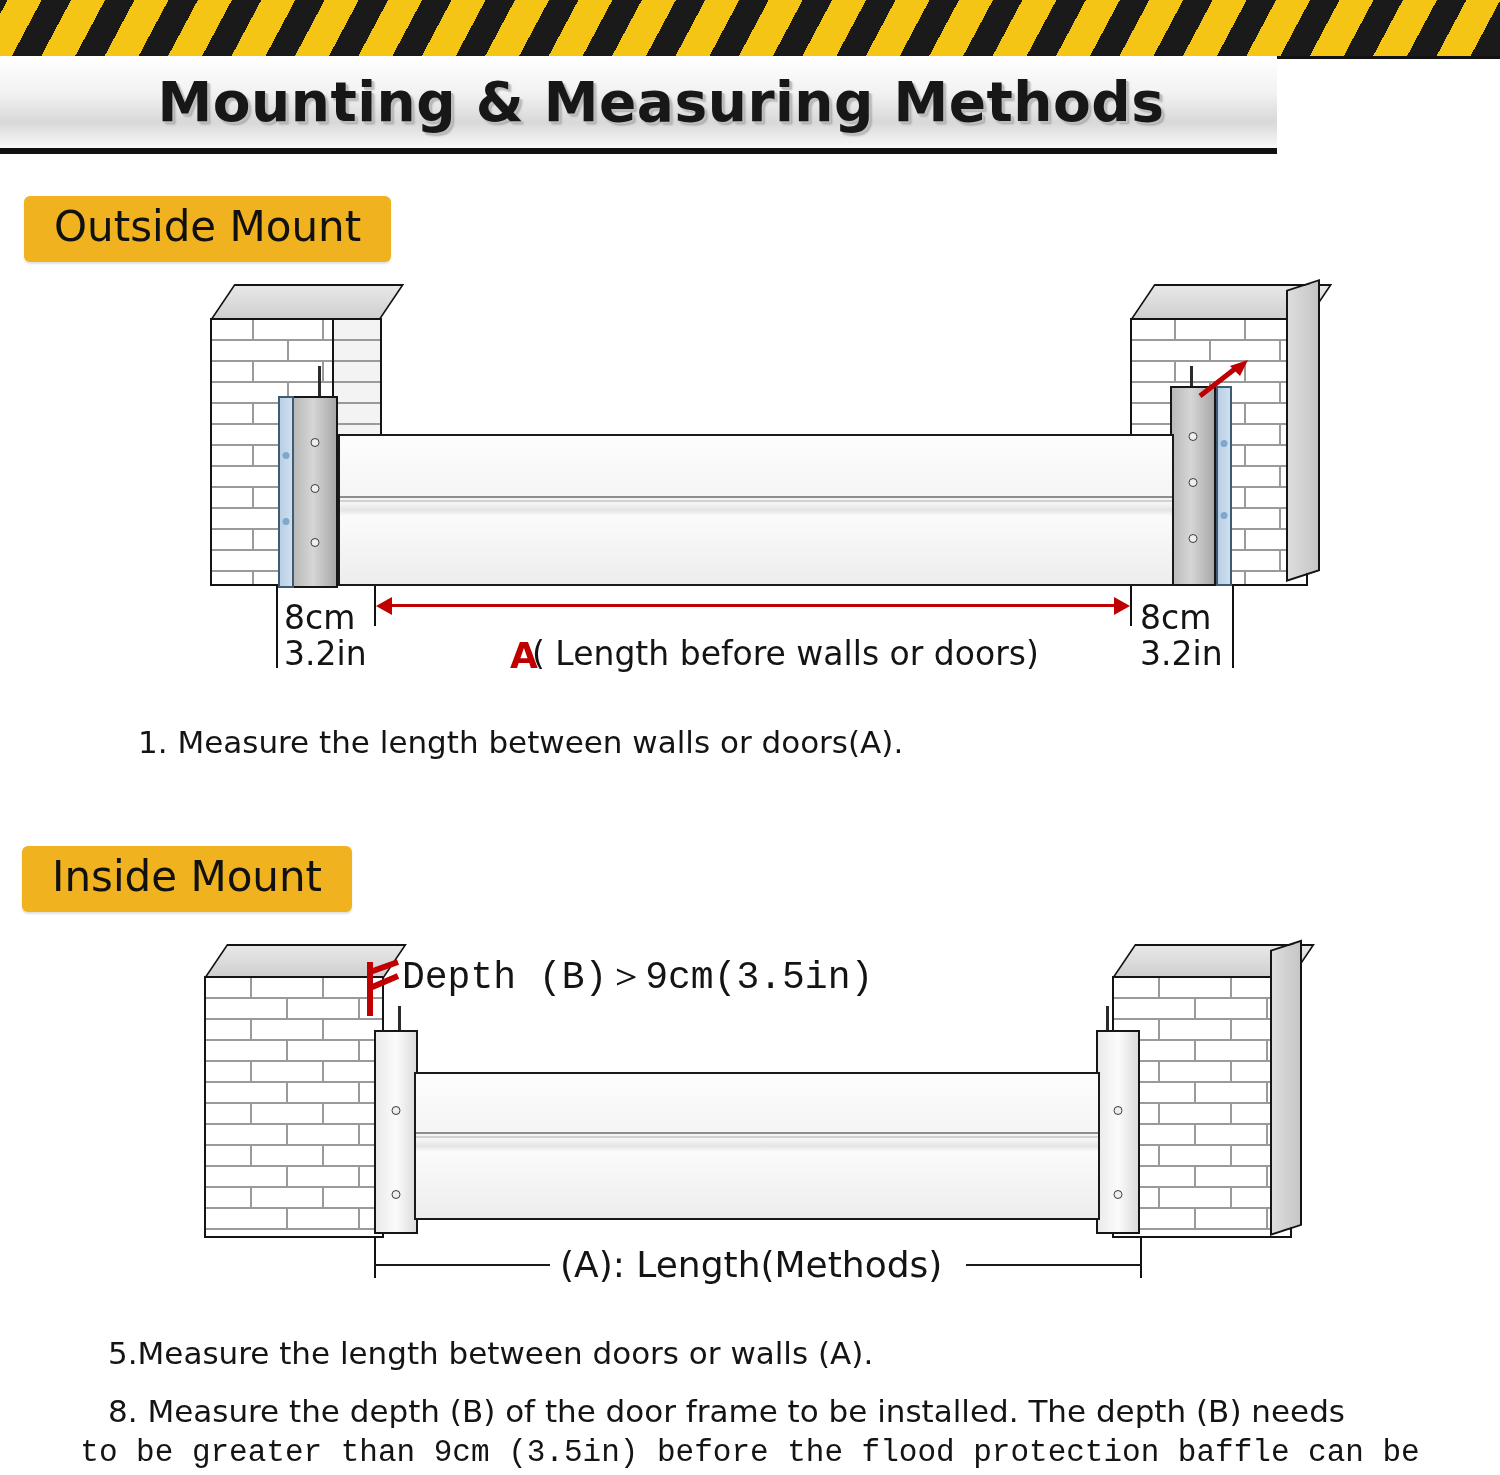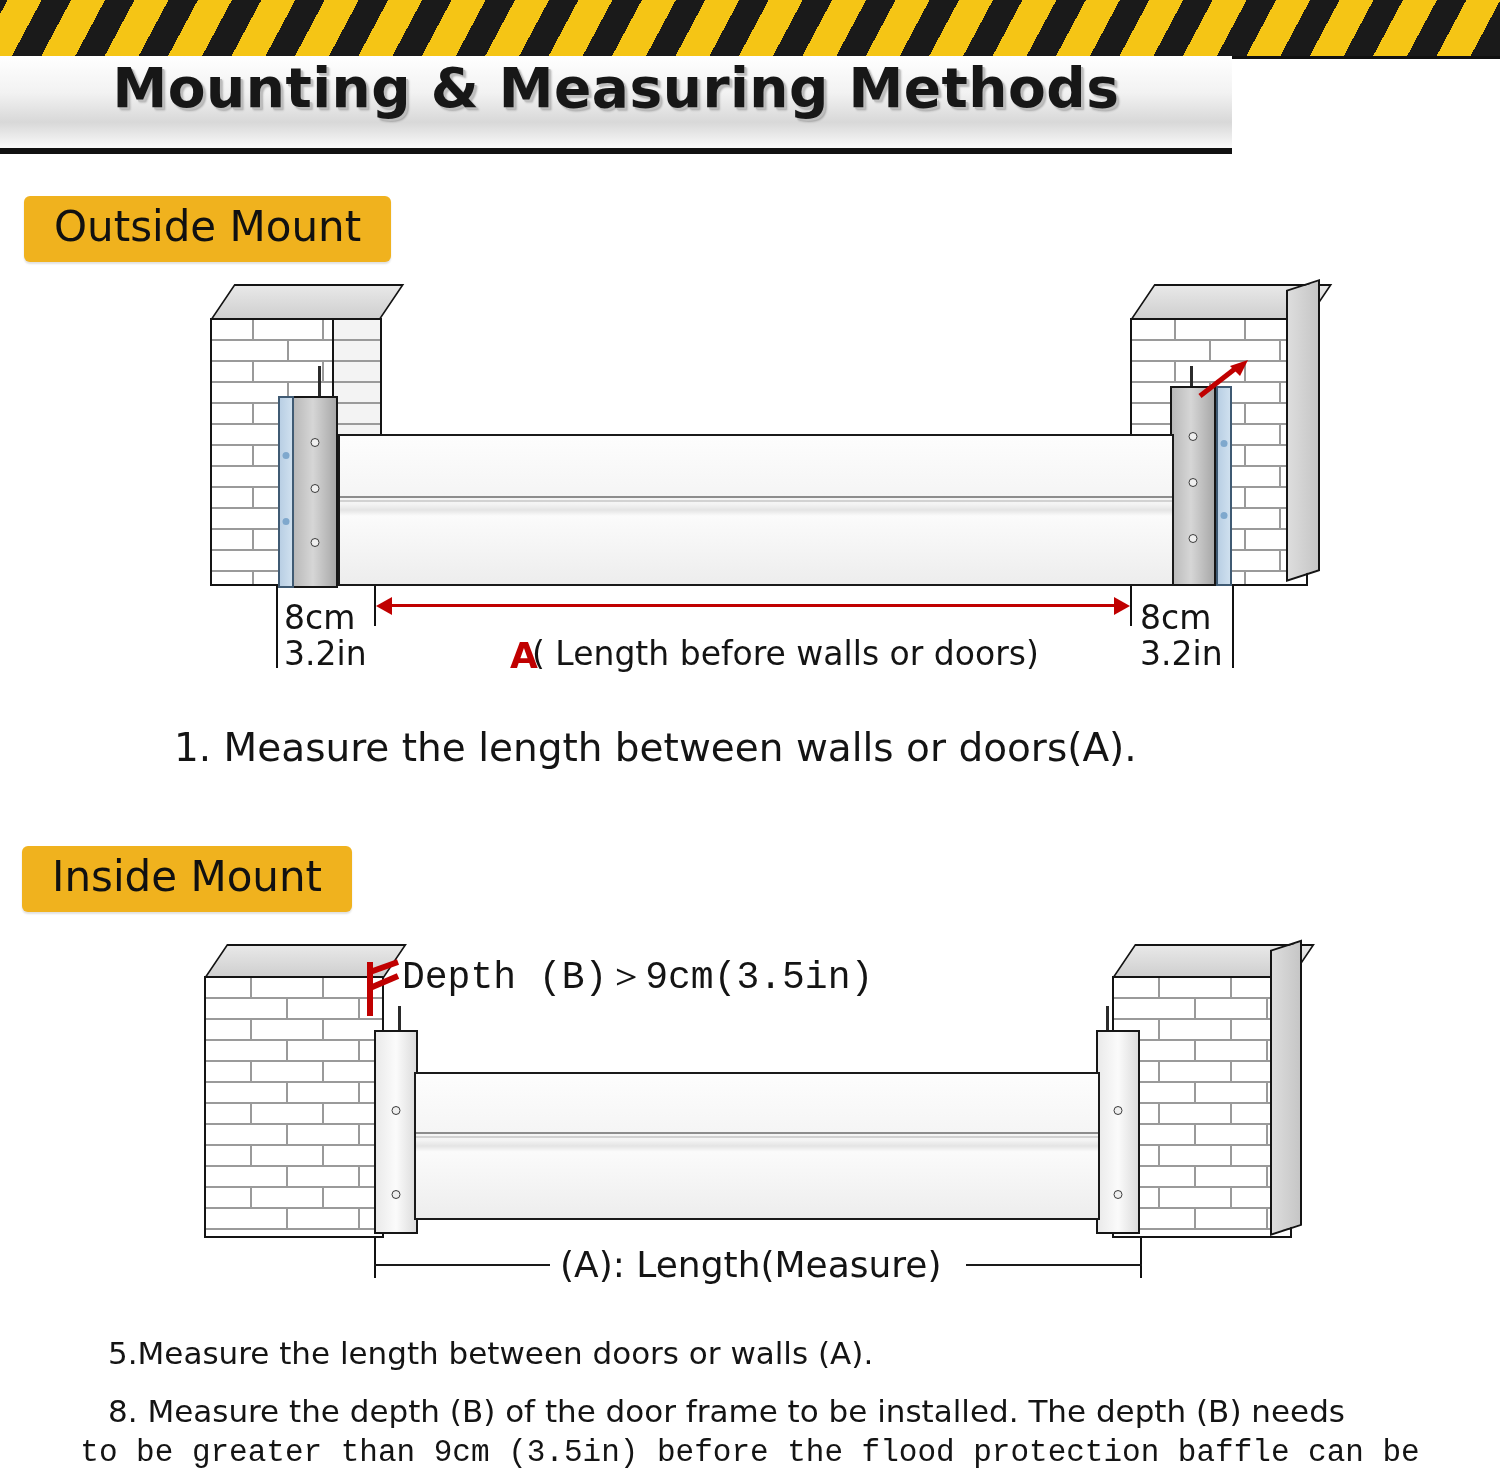--- a/index.html
+++ b/index.html
@@ -37,22 +37,23 @@
   }
   .hazard-top { top: 0; }
   .title-band {
     position: absolute;
     left: 0; top: 56px;
     width: 1232px;
     height: 92px;
     background: linear-gradient(180deg,#ffffff 0%,#f2f2f2 40%,#d8d8d8 72%,#fafafa 100%);
     border-bottom: 6px solid #111;
     display: flex;
-    align-items: flex-start;
+    align-items: center;
     justify-content: center;
+    padding-left: 45px;
   }
   .title-band .page-title {
     font-size: 55px;
     font-weight: bold;
     letter-spacing: 0.5px;
     color: #171717;
     text-shadow: 2px 2px 0 #bdbdbd, 3px 3px 2px rgba(0,0,0,0.25);
     font-family: "DejaVu Sans", sans-serif;
   }
 
@@ -178,23 +179,22 @@
     color: #141414;
     font-size: 33px;
     line-height: 1.22;
     white-space: nowrap;
   }
   .label.red { color: #c00000; font-weight: bold; }
 
   .steps {
     position: absolute;
     color: #141414;
-    font-size: 39px;
+    font-size: 31px;
     line-height: 1.45;
-    margin-left: 36px;
   }
   .steps div { white-space: nowrap; }
 
   .bigtext {
     position: absolute;
     font-size: 38px;
     color: #141414;
     white-space: nowrap;
   }
 
@@ -443,18 +443,18 @@
     <div class="seam" style="top:58px;"></div>
     <div class="seam" style="top:62px; background:#d2d2d2;"></div>
   </div>
 
   <div class="bigtext" style="left:402px; top:950px;font-family:Liberation Mono, monospace;">Depth (B)＞9cm(3.5in)</div>
 
   <div class="tick" style="left:374px; top:1238px; height:40px;"></div>
   <div class="tick" style="left:1140px; top:1238px; height:40px;"></div>
   <div class="dim-line" style="left:374px; top:1264px; width:176px; background:#1a1a1a; height:2px;"></div>
   <div class="dim-line" style="left:966px; top:1264px; width:176px; background:#1a1a1a; height:2px;"></div>
-  <div class="bigtext" style="left:560px; top:1244px; font-size:36px;">(A): Length(Measure)</div>
+  <div class="bigtext" style="left:560px; top:1244px; font-size:36px;">(A): Length(Methods)</div>
 </div>
 
 <div class="bottom-text" style="top:1330px; text-align:left; padding-left:78px; box-sizing:border-box;">5.Measure the length between doors or walls (A).</div>
 <div class="bottom-text" style="top:1388px; text-align:left; padding-left:78px; box-sizing:border-box;">8. Measure the depth (B) of the door frame to be installed. The depth (B) needs</div>
 <div class="bottom-text" style="top:1430px; text-align:center;font-family:Liberation Mono, monospace;">to be greater than 9cm (3.5in) before the flood protection baffle can be installed.</div>
 
 </body></html>

